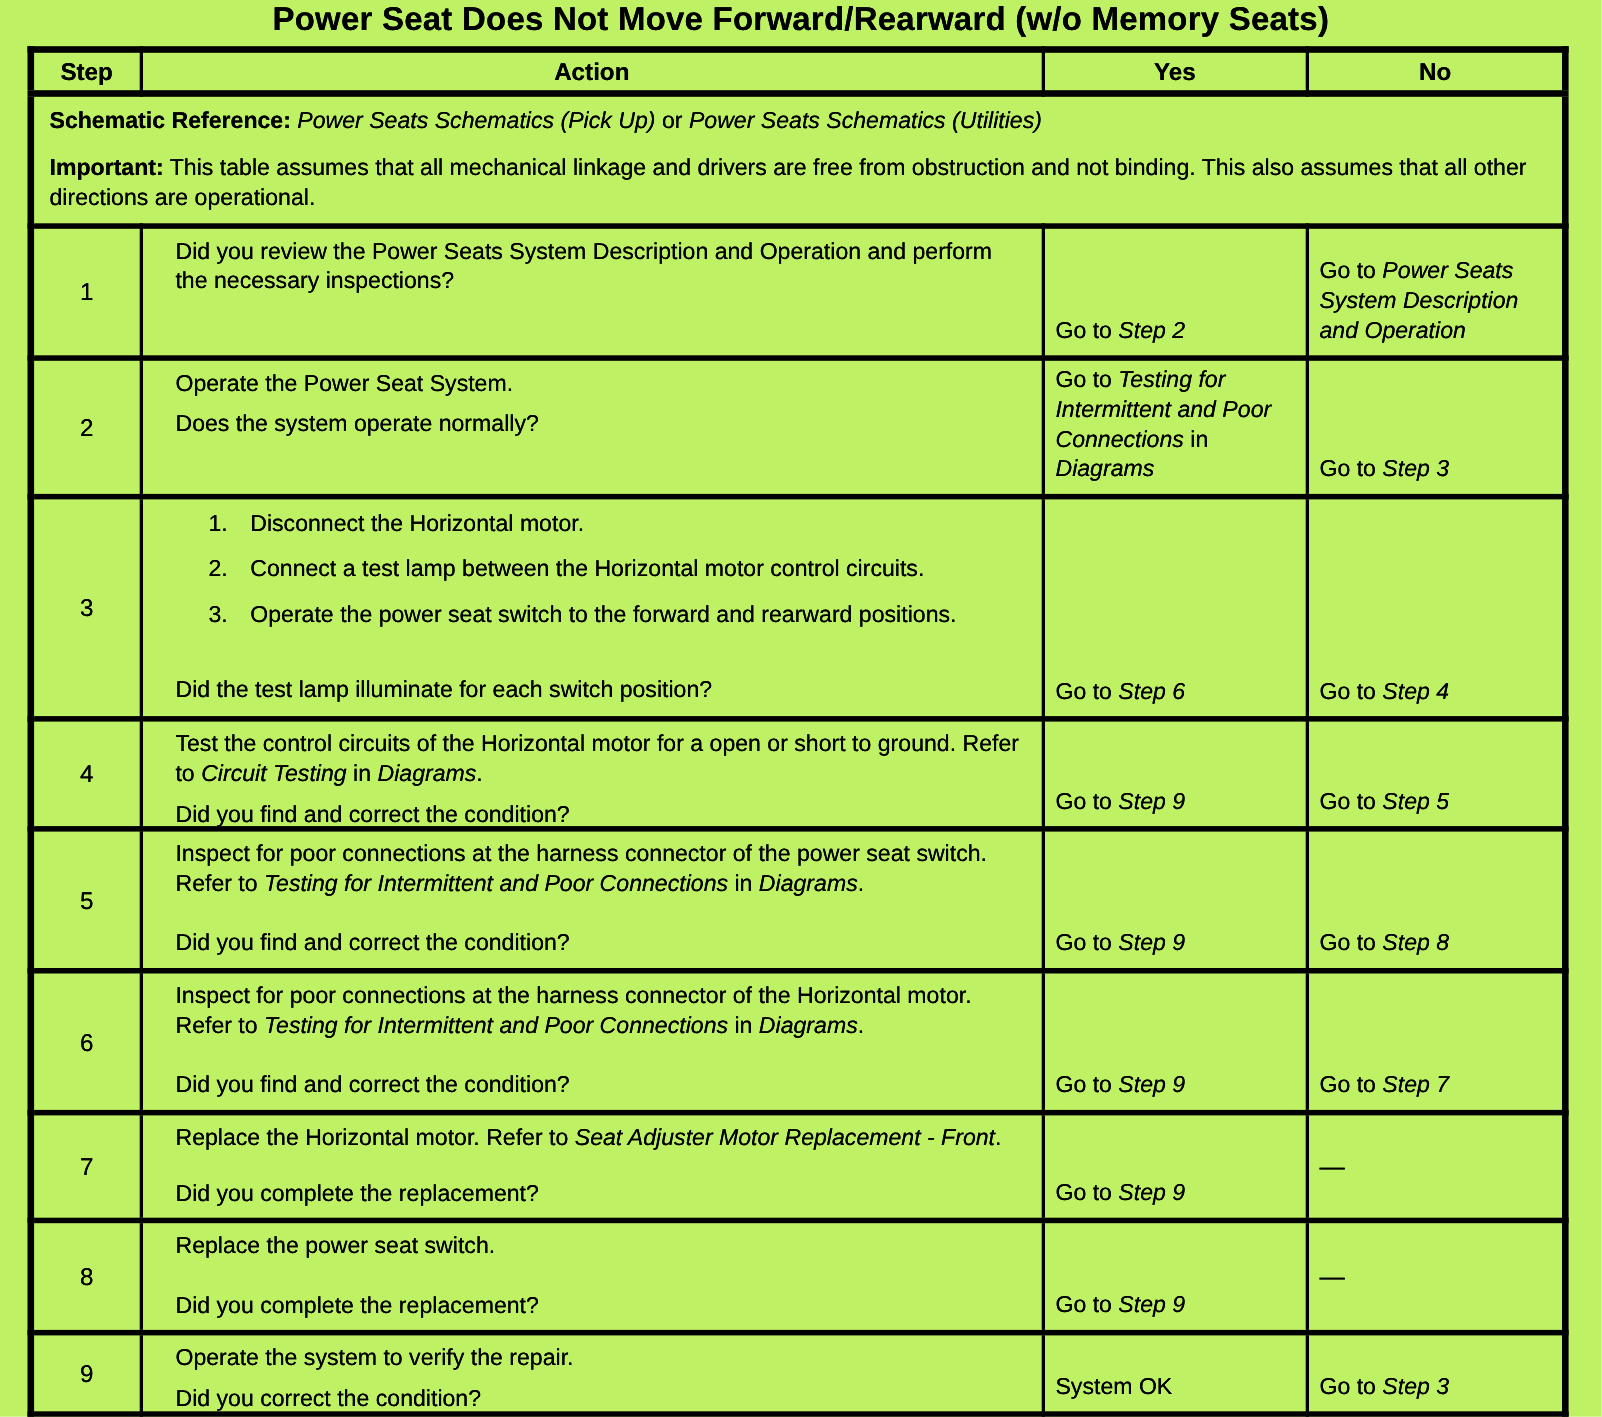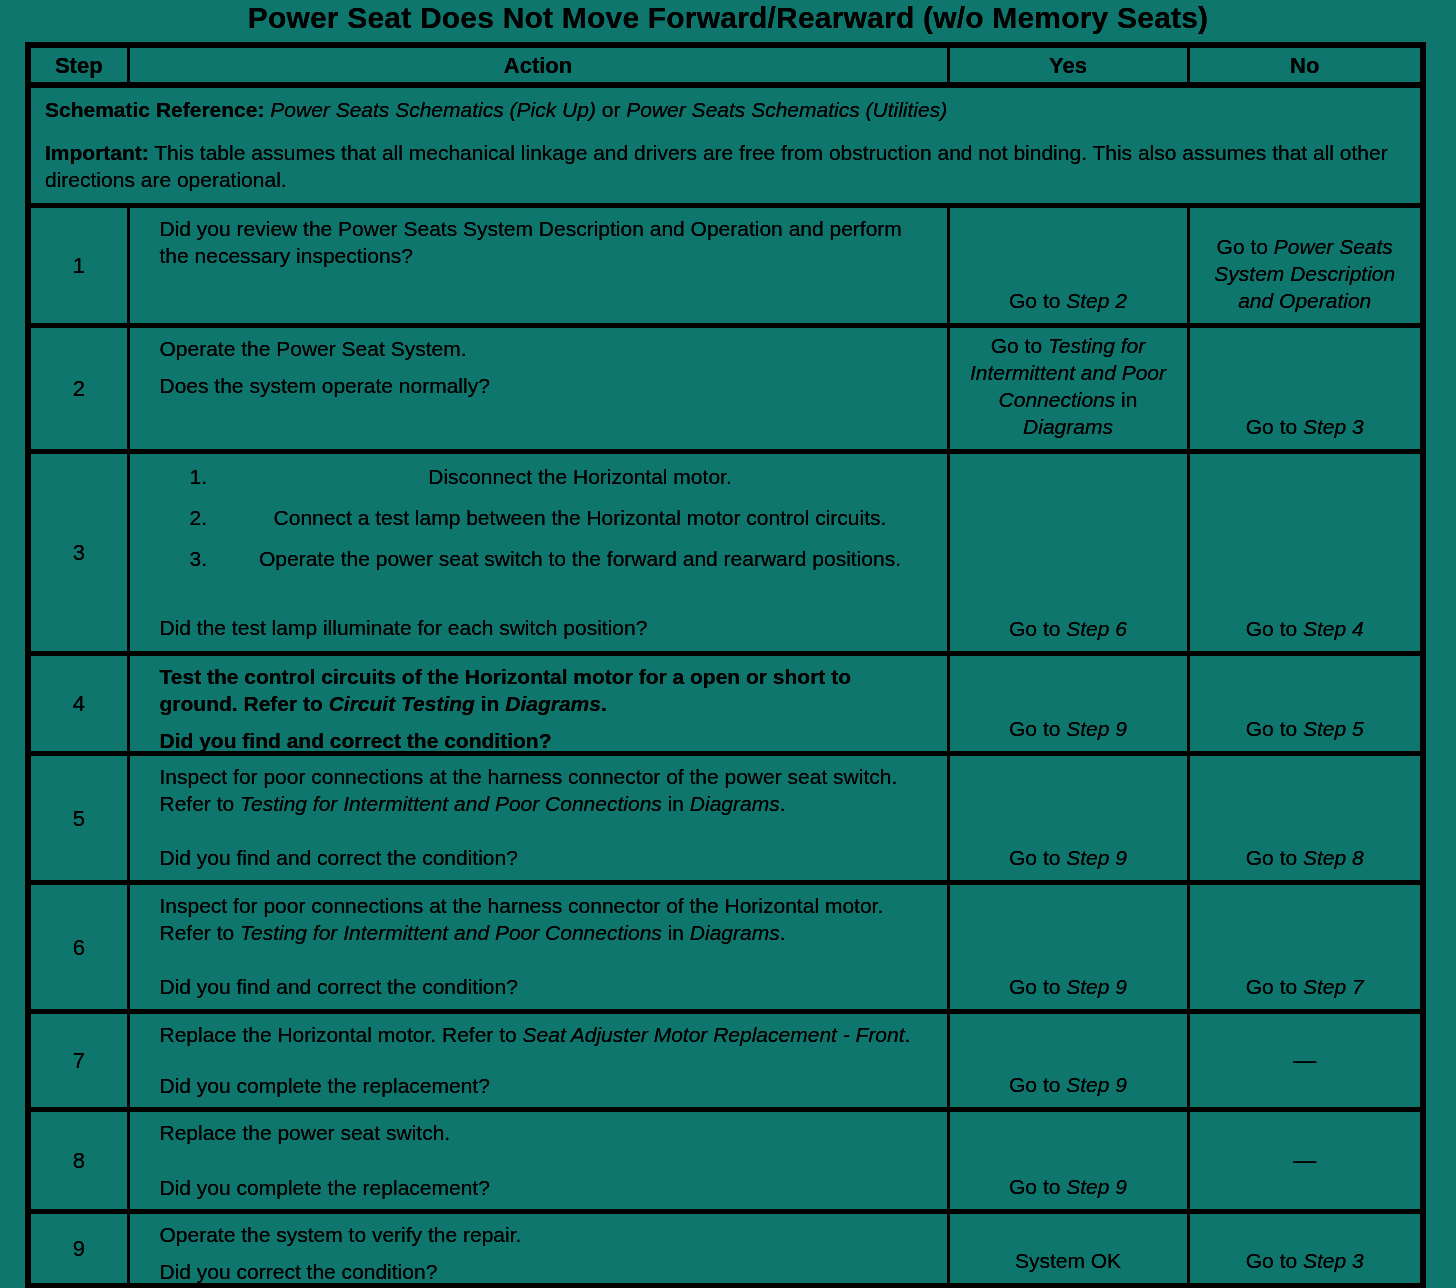--- a/index.html
+++ b/index.html
@@ -4,21 +4,21 @@
 <style>
   * { box-sizing: border-box; }
   html, body { margin: 0; padding: 0; }
   body {
     width: 1456px; height: 1288px;
     background: #ffffff;
     font-family: "Liberation Sans", sans-serif;
     color: #000;
     -webkit-font-smoothing: antialiased;
   }
-  .page { position: relative; width: 1456px; height: 1288px; background: #0f766e; }
+  .page { position: relative; width: 1456px; height: 1288px; background: #bef264; }
 
   .title {
     position: absolute; top: 1px; left: 0; width: 100%;
     margin: 0; text-align: center;
     font-size: 30px; font-weight: bold; letter-spacing: 0.2px;
     text-shadow: 0 0 0.6px #000;
   }
 
   table.tbl {
     position: absolute; left: 25px; top: 42px;
@@ -64,34 +64,34 @@
     text-align: center; vertical-align: middle;
     font-size: 22px; padding: 0 4px;
   }
   td.action { vertical-align: top; padding: 7px 14px 8px 12px; }
   .acell { display: flex; flex-direction: column; margin-left: 18px; }
   .acell p { margin: 0; }
   .acell p.p { margin-bottom: 10px; }
   .acell p.q { margin-top: auto; margin-bottom: 0; }
 
   tr.r3 .acell { height: 180px; }
-  tr.r4 .acell { height: 80px; font-weight: bold; }
+  tr.r4 .acell { height: 80px; }
   tr.r5 .acell { height: 108px; }
   tr.r6 .acell { height: 108px; }
   tr.r7 .acell { height: 78px; }
   tr.r8 .acell { height: 82px; }
   tr.r9 .acell { height: 54px; }
 
   .list { margin: 2px 0 0 0; }
   .li { display: flex; margin-bottom: 14px; }
   .li .num { flex: 0 0 38px; margin-left: 30px; }
-  .li .lt { flex: 1 1 auto; text-align: center; }
+  .li .lt { flex: 1 1 auto; }
 
   td.yn {
-    text-align: center; vertical-align: bottom;
+    vertical-align: bottom;
     padding: 4px 10px 9px 10px;
   }
   td.dashcell { vertical-align: middle; padding-bottom: 4px; font-size: 23px; }
 </style>
 </head>
 <body>
 
 <div class="page">
 
   <h1 class="title">Power Seat Does Not Move Forward/Rearward (w/o Memory Seats)</h1>

